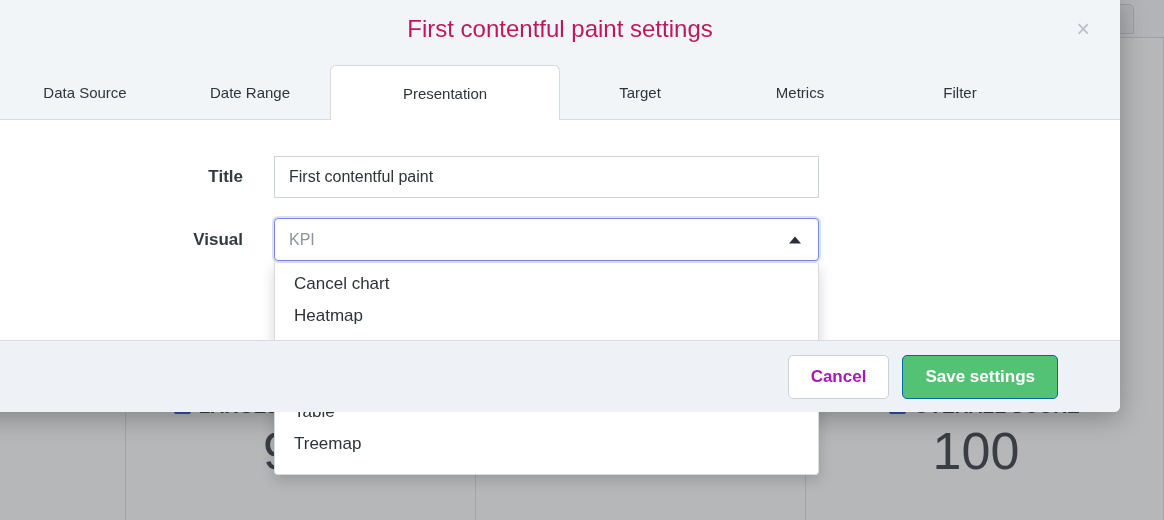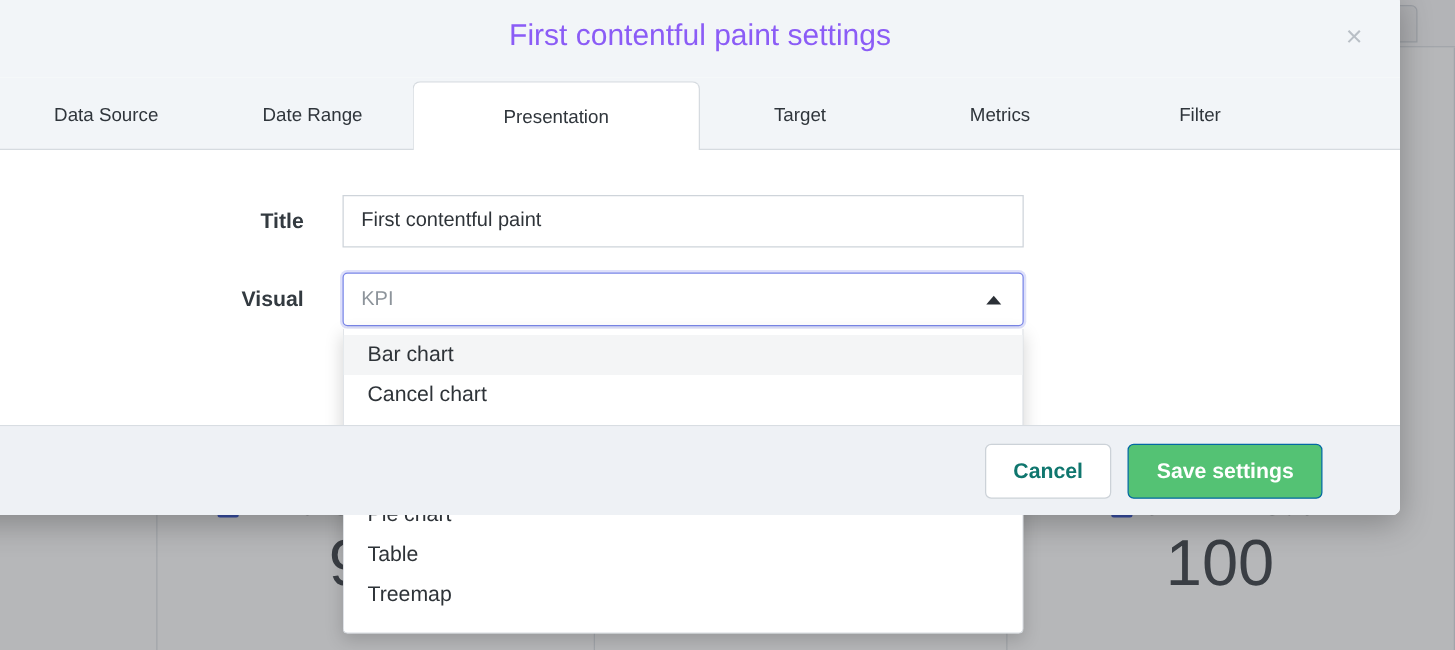--- a/index.html
+++ b/index.html
@@ -119,21 +119,21 @@
     height: 66px;
     background: #f2f5f8;
     border-radius: 6px 6px 0 0;
     display: flex;
     align-items: center;
     justify-content: center;
     flex: none;
   }
   .modal-title {
     font-size: 24px;
-    color: #8b5cf6;
+    color: #be185d;
     font-weight: normal;
     padding-left: 44px;
     text-align: right;
   }
   .close-btn {
     position: absolute;
     right: 30px;
     top: 50%;
     transform: translateY(-50%);
     font-size: 23px;
@@ -291,21 +291,21 @@
     border-radius: 5px;
     font-size: 17px;
     font-weight: bold;
     cursor: pointer;
     font-family: "Liberation Sans", sans-serif;
     padding: 0 22px;
   }
   .btn-cancel {
     background: #ffffff;
     border: 1px solid #ccd2d8;
-    color: #0f766e;
+    color: #a21caf;
   }
   .btn-save {
     background: #54c274;
     border: 1px solid #0369a1;
     color: #ffffff;
   }
 </style>
 </head>
 <body>
 
@@ -362,21 +362,20 @@
       </div>
 
       <div class="form-row">
         <div class="form-label">Visual</div>
         <div class="select-wrap">
           <div class="select-box">
             <span>KPI</span>
             <span class="caret-up"></span>
           </div>
           <div class="dropdown-menu">
-            <div class="dropdown-item highlight">Bar chart</div>
             <div class="dropdown-item">Cancel chart</div>
             <div class="dropdown-item">Heatmap</div>
             <div class="dropdown-item">KPI</div>
             <div class="dropdown-item">Pie chart</div>
             <div class="dropdown-item">Table</div>
             <div class="dropdown-item">Treemap</div>
           </div>
         </div>
       </div>
 

